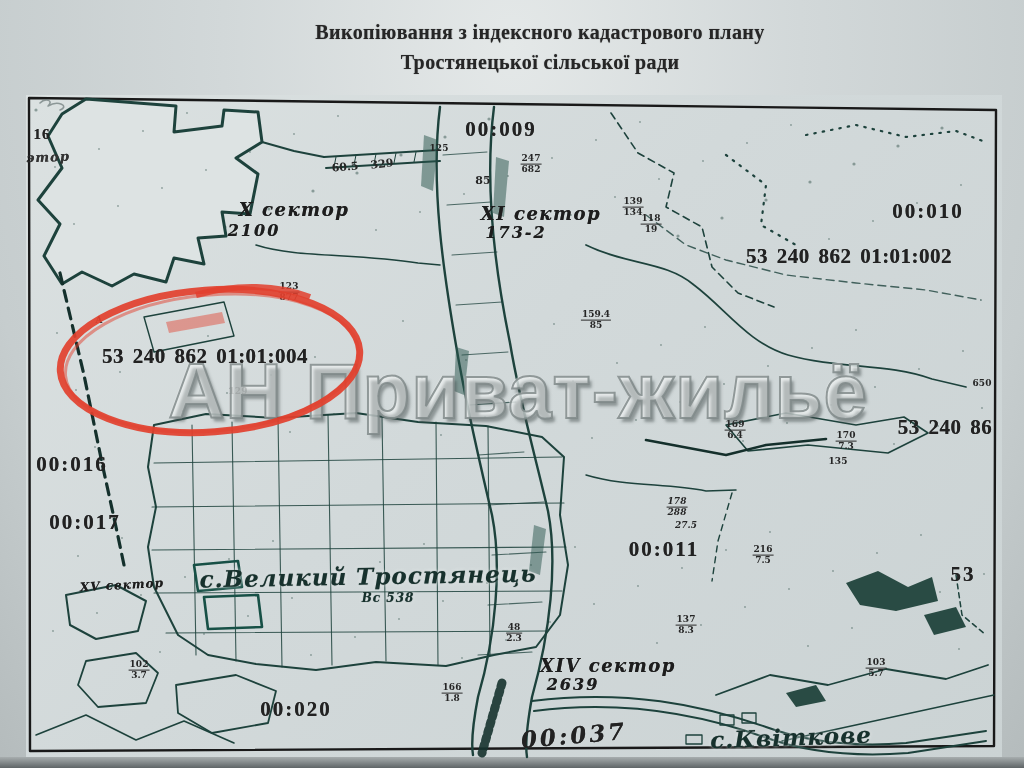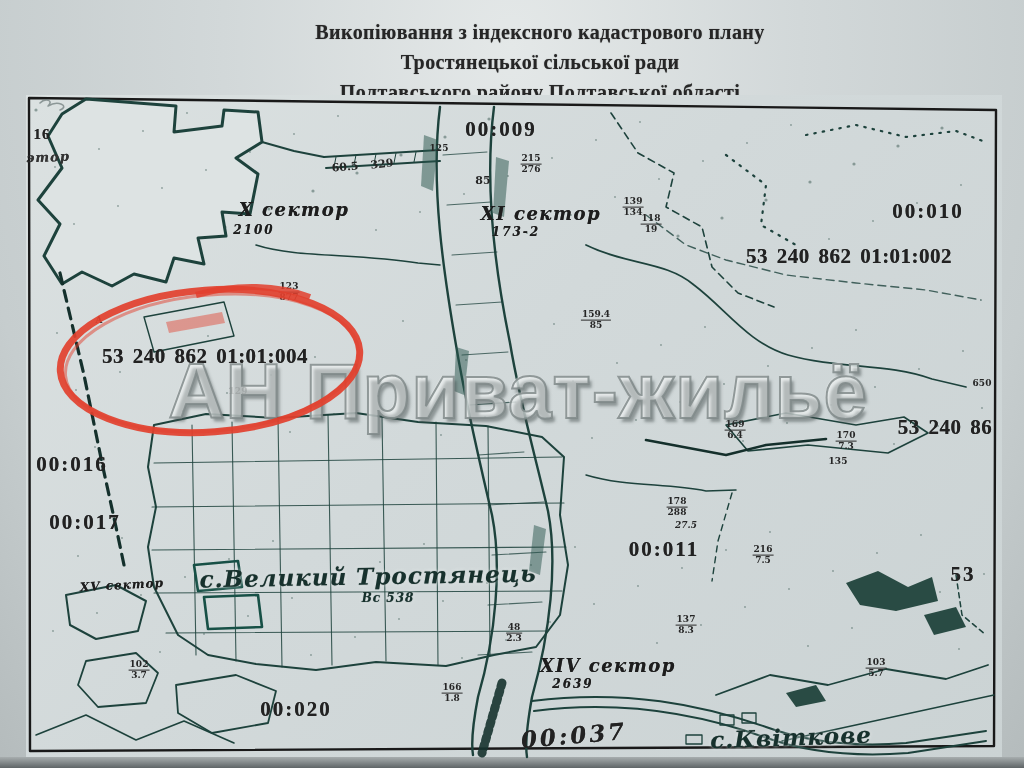--- a/index.html
+++ b/index.html
@@ -20,21 +20,21 @@
   .map-area .bg{position:absolute;inset:0;background:linear-gradient(135deg,#dbe1e1 0%,#d2d9da 45%,#cbd3d4 100%);}
   svg.mapsvg{position:absolute;left:0;top:0;z-index:1;}
   .label-layer{position:absolute;left:0;top:0;width:976px;height:666px;z-index:2;}
   .lbl{position:absolute;white-space:nowrap;color:#222;text-shadow:0 0 .6px rgba(30,30,30,.75);}
   .zone{font:700 21px "Liberation Serif", serif;letter-spacing:2px;}
   .zone.hand{font:italic 700 23px "DejaVu Serif", serif;letter-spacing:3px;}
   .zone.small{font-size:15px;letter-spacing:1px;}
   .zone.hand-small{font:italic 600 13px "DejaVu Serif", serif;letter-spacing:1px;color:#333;}
   .cad{font:700 21px "Liberation Serif", serif;letter-spacing:.5px;word-spacing:3px;}
   .sector{font:italic 700 18px "DejaVu Serif", serif;letter-spacing:1.5px;color:#1d1d1d;}
-  .sector.num{font-size:12px;letter-spacing:2px;}
+  .sector.num{font-size:16px;letter-spacing:2px;}
   .sector.xs{font-size:12px;letter-spacing:1px;}
   .settlement{font:italic 700 23px "DejaVu Serif", serif;letter-spacing:1px;color:#17312d;
     text-shadow:0 0 4px rgba(240,244,244,.9),0 0 1px rgba(20,40,36,.8);}
   .settlement.sub{font:italic 600 12px "DejaVu Serif", serif;letter-spacing:1px;}
   .tiny{font:600 9px "DejaVu Serif", serif;color:#262626;text-shadow:none;}
   .tiny.med{font-size:11px;font-weight:700;}
   .frac{display:inline-block;text-align:center;font:600 9px "DejaVu Serif", serif;line-height:1.1;color:#262626;text-shadow:none;}
   .frac .n{display:block;border-bottom:1px solid #2a2a2a;padding:0 1px;}
   .frac .d{display:block;}
   .watermark{
@@ -47,21 +47,20 @@
   svg.redsvg{position:absolute;left:0;top:0;z-index:4;}
 </style>
 </head>
 <body>
 
 <div id="photo">
 
   <div class="title">
     <p>Викопіювання з індексного кадастрового плану</p>
     <p>Тростянецької сільської ради</p>
-    <p>Полтавського району Полтавської області</p>
   </div>
 
   <div class="map-area">
     <div class="bg"></div>
 
     <svg class="mapsvg" width="976" height="666" viewBox="0 0 976 666">
       <g stroke="#1d423c" fill="none" stroke-linecap="round" stroke-linejoin="round">
 
         <path d="M3,3 L970,15 L968,651 L4,656 Z" stroke="#191919" stroke-width="2.4"></path>
 
@@ -286,22 +285,22 @@
         <span class="lbl tiny" style="left: 413px; top: 53px; transform: translate(-50%, -50%);">125</span>
         <span class="lbl tiny med" style="left: 457px; top: 85px; transform: translate(-50%, -50%);">85</span>
         <span class="lbl tiny med" style="left: 319px; top: 72px; transform: translate(-50%, -50%) rotate(-4deg);">60.5</span>
         <span class="lbl tiny med" style="left: 356px; top: 69px; transform: translate(-50%, -50%) rotate(-7deg);">329</span>
         <span class="lbl tiny" style="left: 660px; top: 430px; transform: translate(-50%, -50%); font-style: italic;">27.5</span>
         <span class="lbl tiny" style="left: 212px; top: 296px; transform: translate(-50%, -50%);">129</span>
         <span class="lbl tiny" style="left: 956px; top: 288px; transform: translate(-50%, -50%); text-align: right;">650</span>
         <span class="lbl tiny" style="left: 812px; top: 366px; transform: translate(-50%, -50%);">135</span>
         <span class="lbl tiny" style="left: 73px; top: 225px; transform: translate(-50%, -50%);">А</span>
         <span class="lbl frac" style="left: 505px; top: 69px; transform: translate(-50%, -50%);">
-          <span class="n">215</span>
-          <span class="d">276</span>
+          <span class="n">247</span>
+          <span class="d">682</span>
         </span>
         <span class="lbl frac" style="left: 607px; top: 112px; transform: translate(-50%, -50%);">
           <span class="n">139</span>
           <span class="d">134</span>
         </span>
         <span class="lbl frac" style="left: 625px; top: 129px; transform: translate(-50%, -50%);">
           <span class="n">118</span>
           <span class="d">19</span>
         </span>
         <span class="lbl frac" style="left: 263px; top: 197px; transform: translate(-50%, -50%);">
@@ -313,21 +312,21 @@
           <span class="d">85</span>
         </span>
         <span class="lbl frac" style="left: 709px; top: 335px; transform: translate(-50%, -50%);">
           <span class="n">169</span>
           <span class="d">6.4</span>
         </span>
         <span class="lbl frac" style="left: 820px; top: 346px; transform: translate(-50%, -50%);">
           <span class="n">170</span>
           <span class="d">7.3</span>
         </span>
-        <span class="lbl frac" style="left: 651px; top: 412px; transform: translate(-50%, -50%);">
+        <span class="lbl frac" style="left: 651px; top: 412px; transform: translate(-50%, -50%); font-style: italic;">
           <span class="n">178</span>
           <span class="d">288</span>
         </span>
         <span class="lbl frac" style="left: 737px; top: 460px; transform: translate(-50%, -50%);">
           <span class="n">216</span>
           <span class="d">7.5</span>
         </span>
         <span class="lbl frac" style="left: 660px; top: 530px; transform: translate(-50%, -50%); text-align: center;">
           <span class="n">137</span>
           <span class="d">8.3</span>

